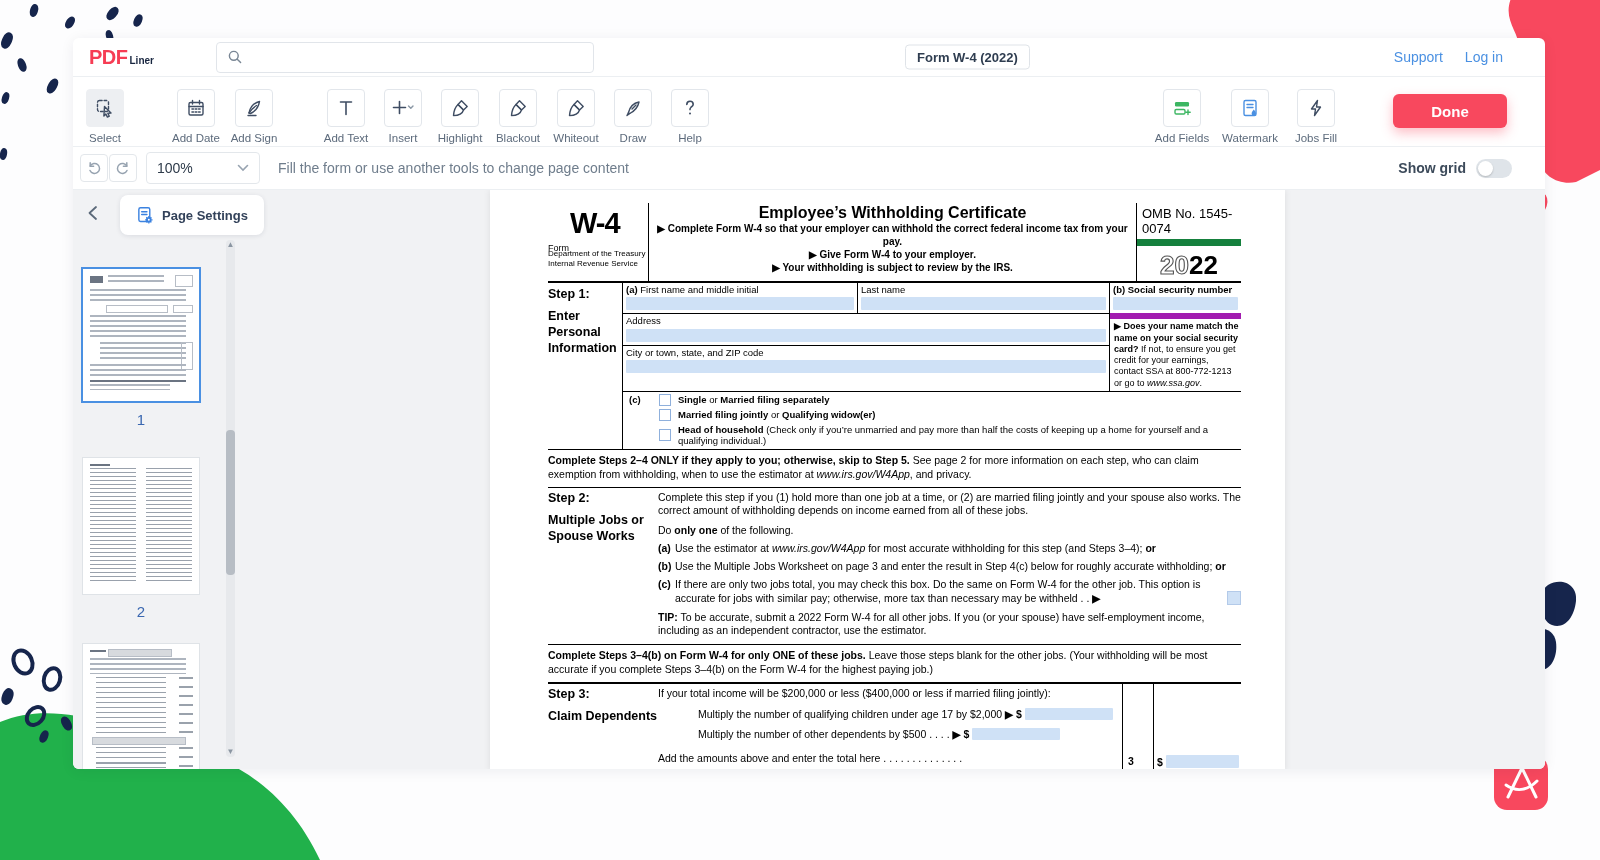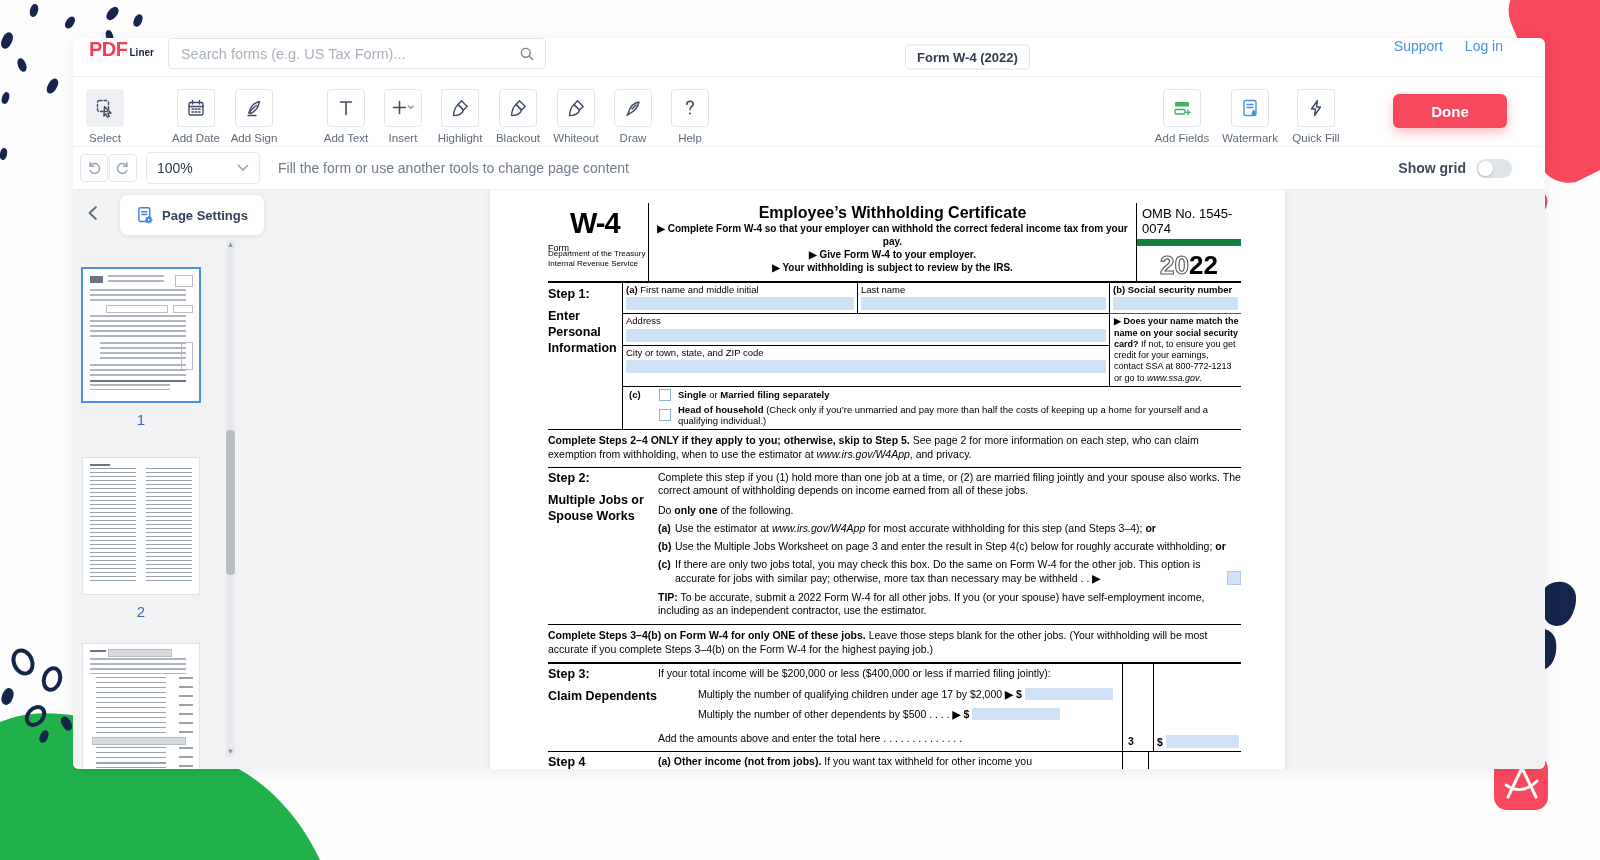--- a/index.html
+++ b/index.html
@@ -6,21 +6,21 @@
   .stage{position:relative;width:1600px;height:860px;background:#fdfdfe;overflow:hidden;
          font-family:"Liberation Sans",sans-serif;color:#2e3c4e;}
   
   .deco{position:absolute;z-index:0;}
   .blob-dot{position:absolute;background:#16254c;border-radius:50%;}
   .blob-ring{position:absolute;border:4px solid #16254c;border-radius:50%;background:transparent;}
   
   .card{position:absolute;left:73px;top:38px;width:1472px;height:731px;background:#fff;
         border-radius:6px;box-shadow:0 2px 14px rgba(20,30,60,.07);z-index:1;overflow:hidden;}
   
-  .hdr{height:38px;display:flex;border-bottom:1px solid #eceff2;padding:0 16px;position:relative;}
+  .hdr{height:38px;display:flex;align-items:center;border-bottom:1px solid #eceff2;padding:0 16px;position:relative;gap:48px;}
   .logo{display:flex;align-items:baseline;}
   .logo .pdf{color:#f63d54;font-weight:800;font-size:20px;letter-spacing:-.5px;}
   .logo .liner{color:#17253f;font-weight:700;font-size:10px;margin-left:2px;}
   .search{margin-left:14px;width:356px;height:29px;border:1px solid #e1e5ea;border-radius:4px;
           display:flex;align-items:center;padding:0 10px;background:#fff;}
   .search input{border:none;outline:none;flex:1;font-size:14.5px;color:#47556a;font-family:inherit;}
   .search input::placeholder{color:#a8b1bc;}
   .doc-badge{position:absolute;left:832px;top:50%;transform:translateY(-50%);border:1px solid #dfe3e8;
              border-radius:4px;padding:4px 11px;font-size:13px;font-weight:700;color:#2f3d50;background:#fff;}
   .hdr-links{margin-left:auto;display:flex;gap:22px;margin-right:26px;}
@@ -172,21 +172,20 @@
   </div>
 
   <div class="card">
 
     <div class="hdr">
       <div class="logo">
         <span class="pdf">PDF</span>
         <span class="liner">Liner</span>
       </div>
       <div class="search">
-        <input type="text" placeholder="Search forms (e.g. US Tax Form)..." style="">
         <svg width="16" height="16" viewBox="0 0 20 20">
           <circle cx="8.5" cy="8.5" r="5.5" class="ic" style="stroke:#7a8795;stroke-width:1.8;"></circle>
           <path d="M12.8 12.8 L17 17" class="ic" style="stroke:#7a8795;stroke-width:1.8;"></path>
         </svg>
       </div>
       <div class="doc-badge">Form W-4 (2022)</div>
       <div class="hdr-links">
         <a>Support</a>
         <a>Log in</a>
       </div>
@@ -317,21 +316,21 @@
           </div>
         <div class="tb-lbl">Watermark</div>
       </div>
 
       <div class="tb-item" style="left:1211px;">
         <div class="tb-box">
             <svg width="20" height="20" viewBox="0 0 20 20">
           <path d="M11.5 2.5 L5.5 11 H9.5 L8.5 17.5 L14.5 9 H10.5 Z" class="ic"></path>
         </svg>
           </div>
-        <div class="tb-lbl">Quick Fill</div>
+        <div class="tb-lbl">Jobs Fill</div>
       </div>
 
       <button class="done-btn">Done</button>
     </div>
 
     <div class="sbar">
       <div class="ur-box">
         <svg width="16" height="16" viewBox="0 0 16 16">
           <path d="M4.2 6 A5 5 0 1 1 4 10.5" fill="none" stroke="#97a3b0" stroke-width="1.5" stroke-linecap="round"></path>
           <path d="M4.2 2.8 V6.2 H7.6" fill="none" stroke="#97a3b0" stroke-width="1.5" stroke-linecap="round" stroke-linejoin="round"></path>
@@ -473,34 +472,38 @@
                   <div class="cell" style="border-bottom:1px solid #000;">
                     <div class="flabel">Address</div>
                     <div class="strip"></div>
                   </div>
                   <div class="cell">
                     <div class="flabel">City or town, state, and ZIP code</div>
                     <div class="strip"></div>
                   </div>
                 </div>
                 <div class="s1-right">
-                  <div class="cell" style="border-bottom:1px solid #a21caf;">
+                  <div class="cell" style="border-bottom:6px solid #a21caf;">
                     <div class="flabel"><span class="b">(b)   Social security number</span></div>
                     <div class="strip"></div>
                   </div>
                   <div class="ssn-note"><span class="b">▶ Does your name match the name on your social security card? </span><span>If not, to ensure you get credit for your earnings, contact SSA at 800-772-1213 or go to </span><span class="i">www.ssa.gov</span><span>.</span></div>
                 </div>
               </div>
               <div class="s1c" style="border-top:1px solid #000;">
                 <div class="s1c-lab">(c)</div>
                 <div style="flex:1;">
                   <div class="cbline">
                     <span class="cb"></span>
                     <span><span class="b">Single</span><span> or </span><span class="b">Married filing separately</span></span>
                   </div>
+                  <div class="cbline">
+                    <span class="cb"></span>
+                    <span><span class="b">Married filing jointly</span><span> or </span><span class="b">Qualifying widow(er)</span></span>
+                  </div>
                   <div class="cbline" style="margin-bottom:0;">
                     <span class="cb"></span>
                     <span><span class="b">Head of household</span><span> (Check only if you’re unmarried and pay more than half the costs of keeping up a home for yourself and a qualifying individual.)</span></span>
                   </div>
                 </div>
               </div>
             </div>
           </div>
 
           <div class="note-par rule" id="n24"><span class="b">Complete Steps 2–4 ONLY if they apply to you; otherwise, skip to Step 5.</span><span> See page 2 for more information on each step, who can claim exemption from withholding, when to use the estimator at </span><span class="i">www.irs.gov/W4App</span><span>, and privacy.</span></div>

